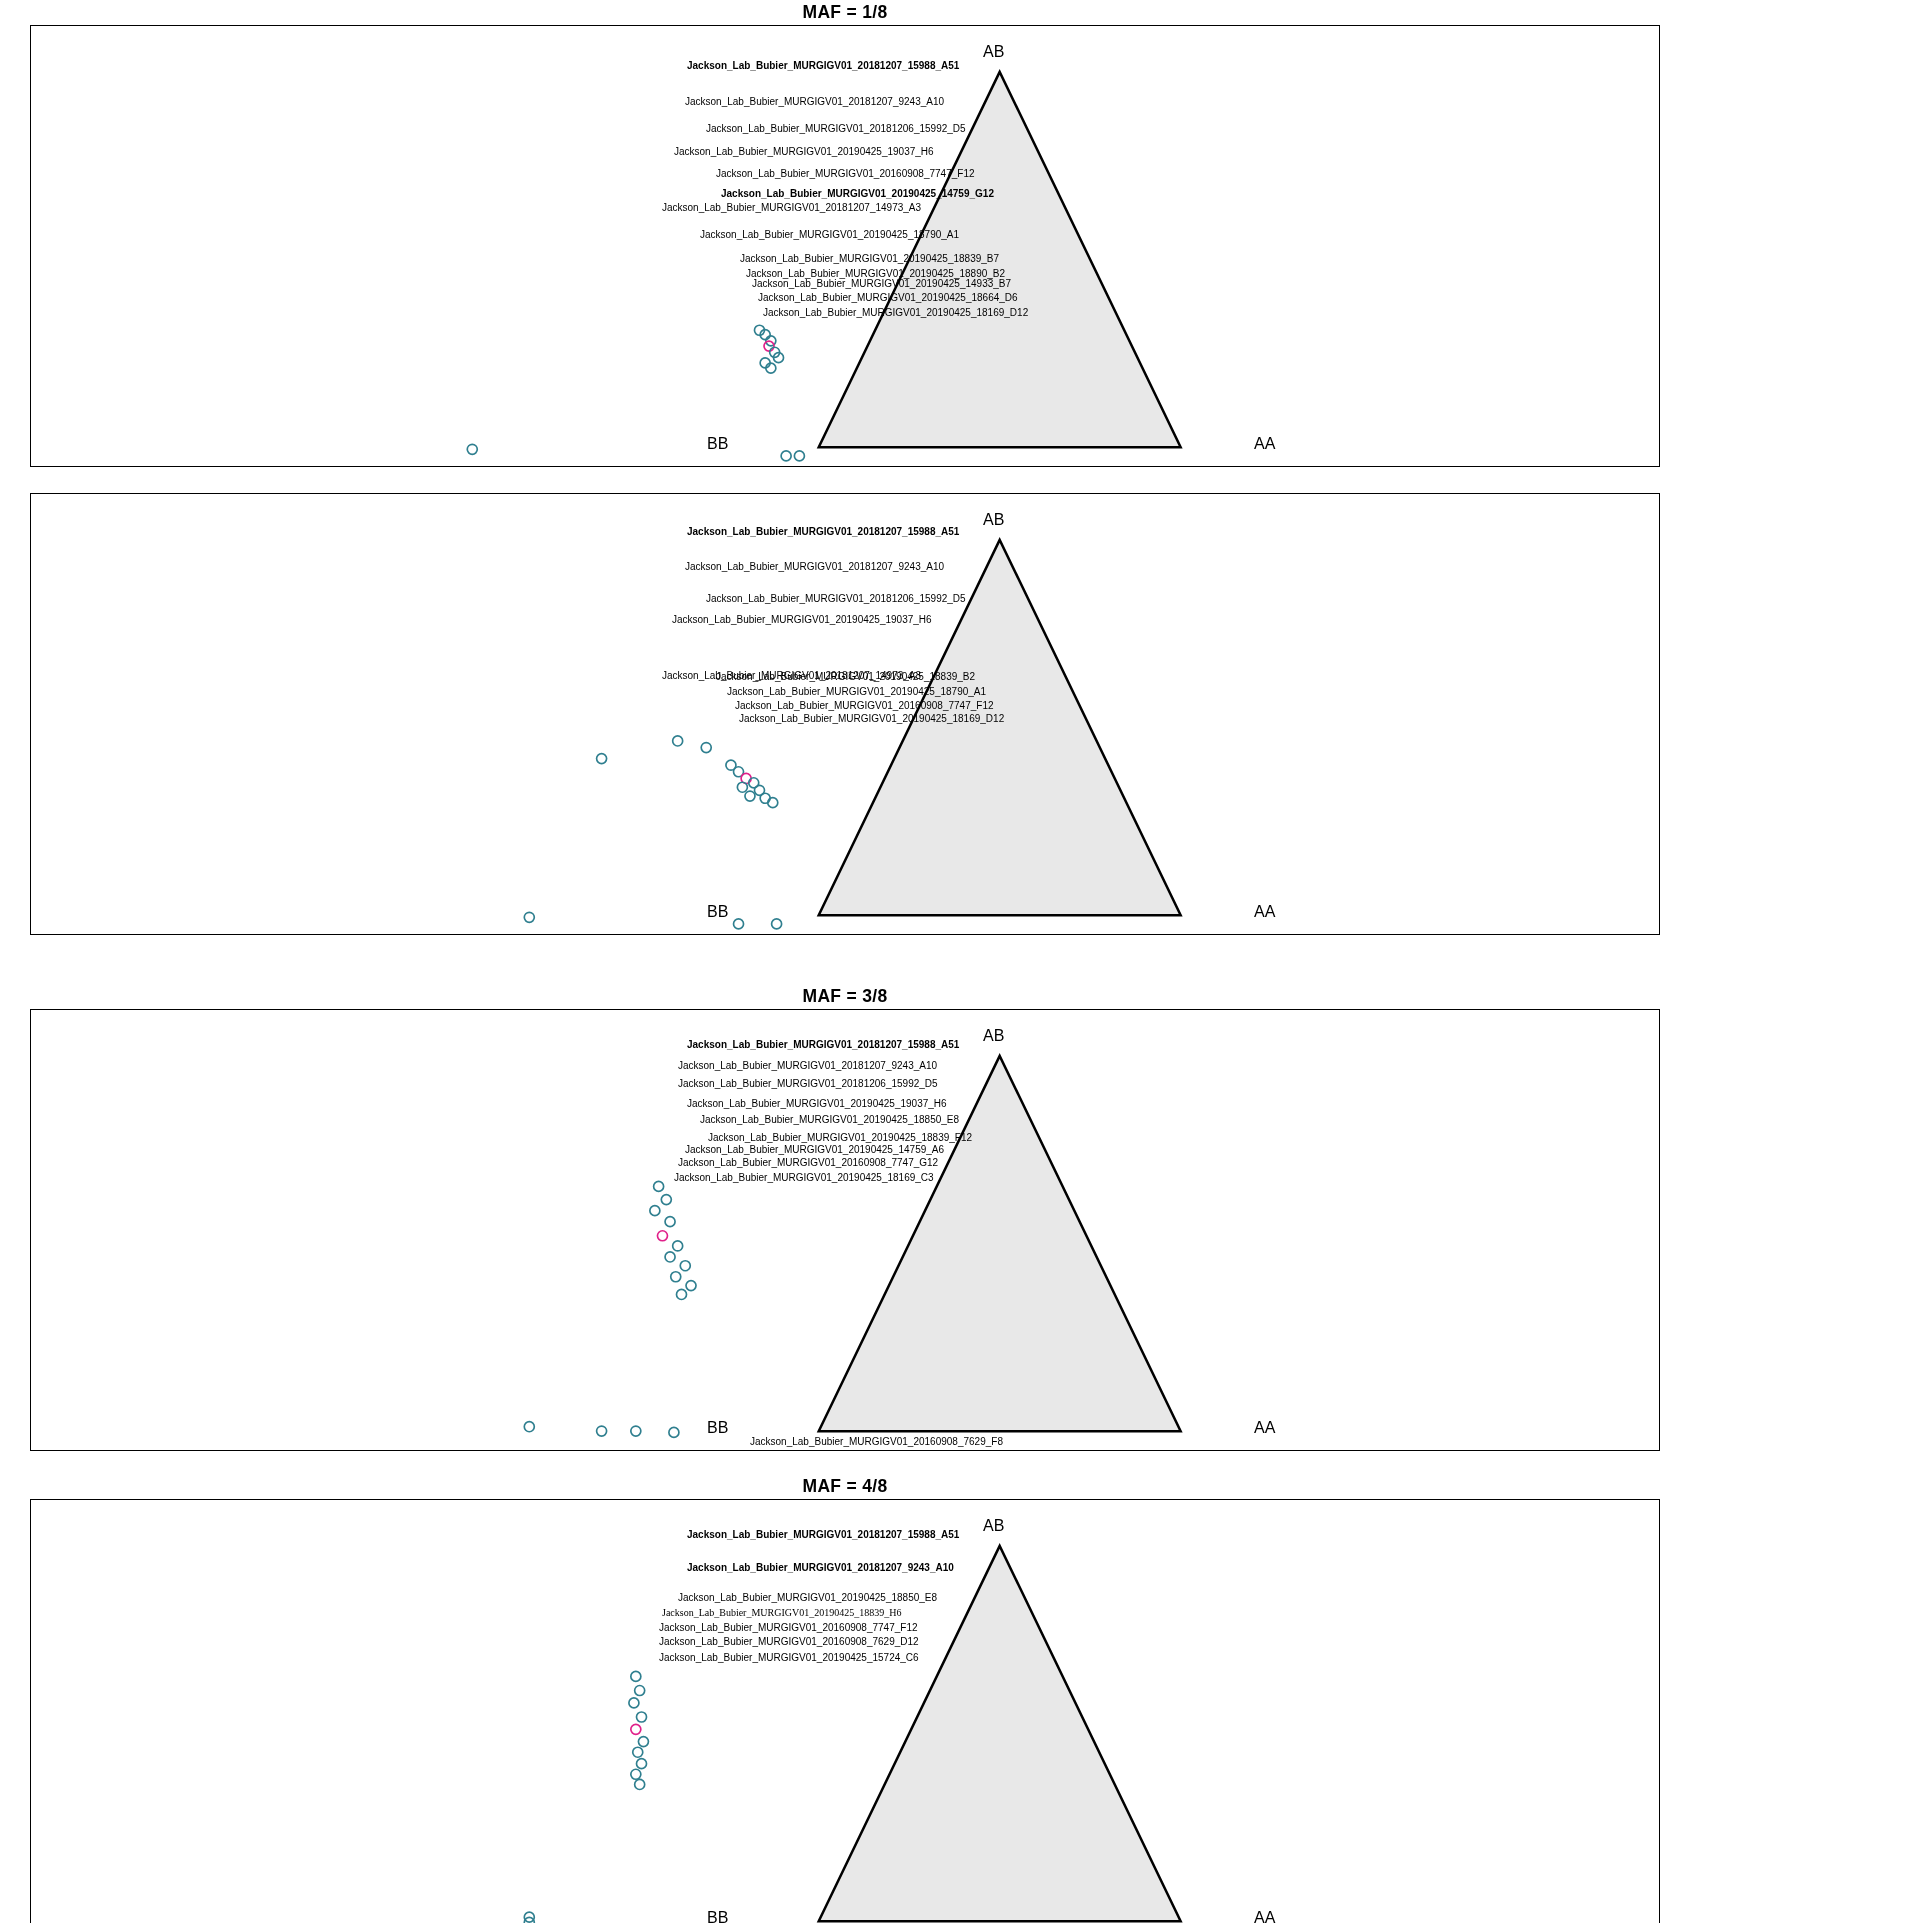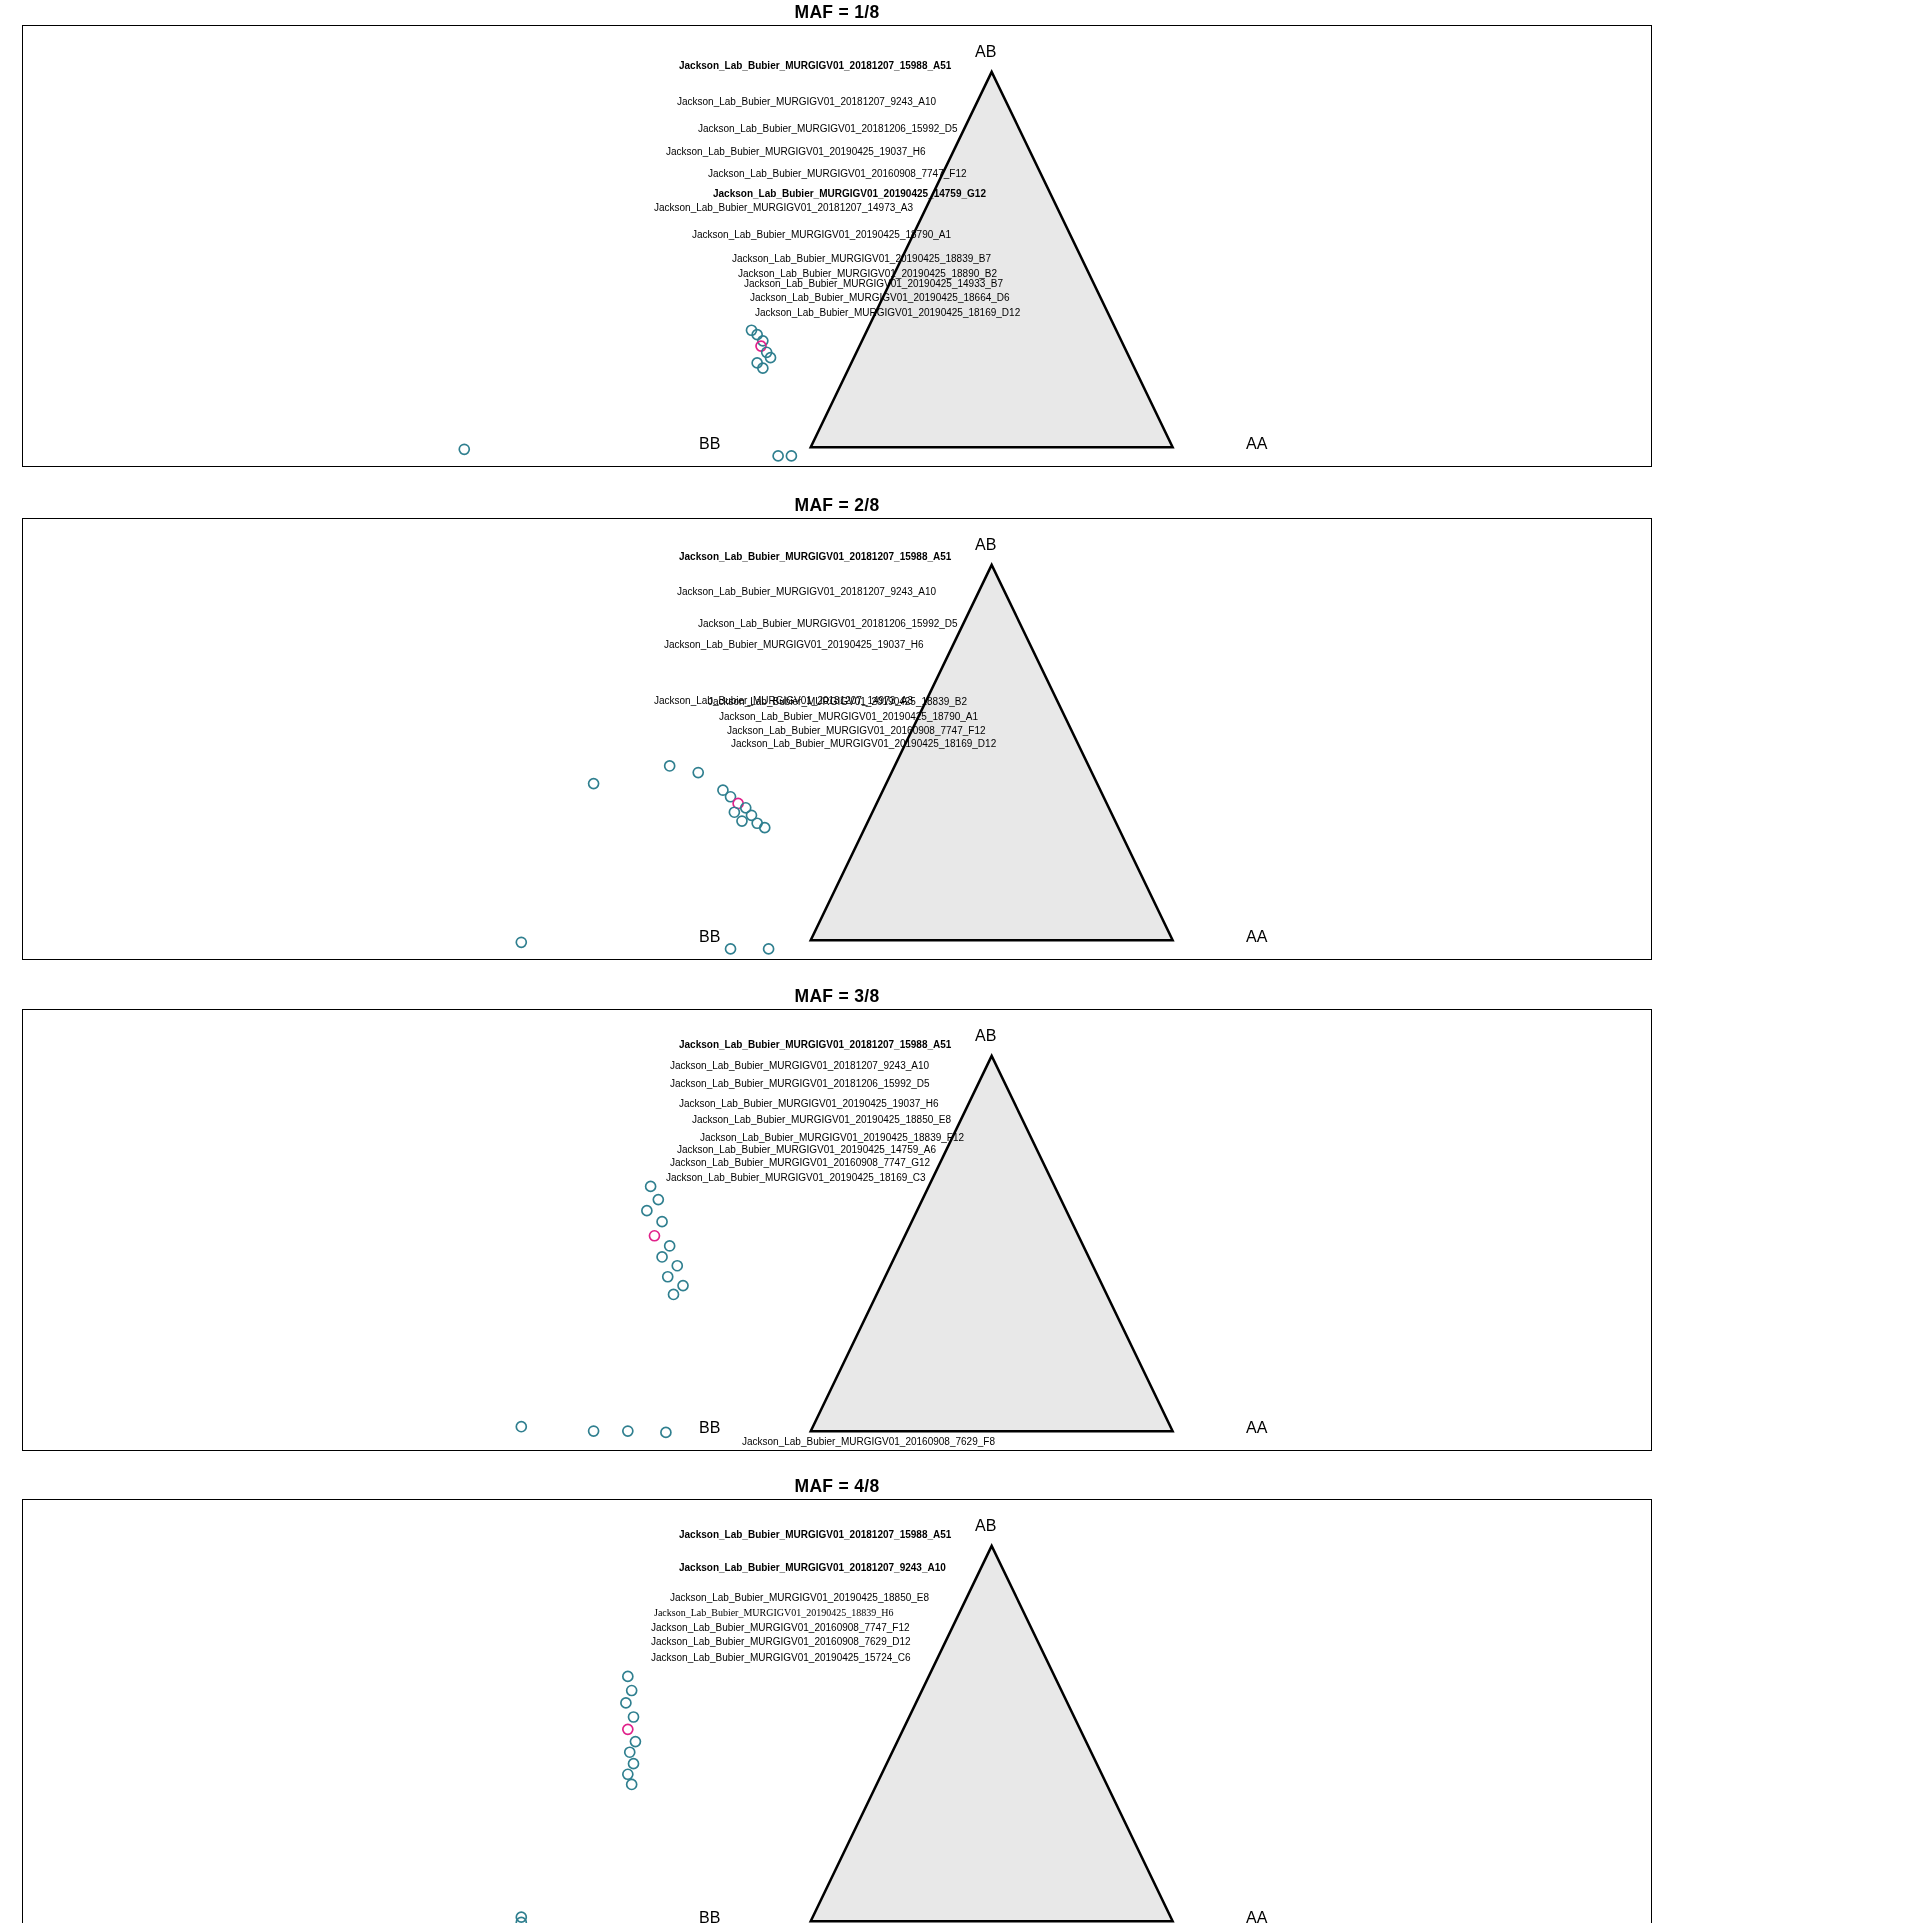--- a/index.html
+++ b/index.html
@@ -14,21 +14,21 @@
     color: #000000;
     overflow: hidden;
   }
   .page {
     position: relative;
     width: 1924px;
     height: 1924px;
   }
   .panel-block {
     position: absolute;
-    left: 0;
+    left: 8px;
     width: 1650px;
     padding-left: 12px;
   }
   .panel-title {
     text-align: center;
     font-size: 17.5px;
     font-weight: bold;
     letter-spacing: 0.3px;
     height: 25px;
     line-height: 25px;
@@ -105,21 +105,20 @@
           <div class="pt-label" style="left: 709px; top: 225px;">Jackson_Lab_Bubier_MURGIGV01_20190425_18839_B7</div>
           <div class="pt-label" style="left: 715px; top: 240px;">Jackson_Lab_Bubier_MURGIGV01_20190425_18890_B2</div>
           <div class="pt-label" style="left: 721px; top: 250px;">Jackson_Lab_Bubier_MURGIGV01_20190425_14933_B7</div>
           <div class="pt-label" style="left: 727px; top: 264px;">Jackson_Lab_Bubier_MURGIGV01_20190425_18664_D6</div>
           <div class="pt-label" style="left: 732px; top: 279px;">Jackson_Lab_Bubier_MURGIGV01_20190425_18169_D12</div>
         </div>
     </div>
   </div>
 
   <div class="panel-block" style="top:493px;">
-    <div class="panel-title">MAF = 2/8</div>
     <div class="panel-frame" style="height:442px;">
       <svg class="tri-svg" width="1904" height="442" viewBox="0 0 2280 530">
         <polygon points="1160,55 943,505 1377,505" fill="#e8e8e8" stroke="#000000" stroke-width="3"></polygon>
       </svg>
       <div class="corner-label" style="left:952px; top:16.7px;">AB</div>
       <div class="corner-label" style="left:676px; top:409px;">BB</div>
       <div class="corner-label" style="left:1223px; top:409px;">AA</div>
       <div class="pts-layer">
           <svg width="1902" height="441" class="tri-svg" viewBox="0 0 2278 528">
             <circle cx="774.5" cy="295.7" r="6" fill="none" stroke="#2f7f8f" stroke-width="2"></circle>

